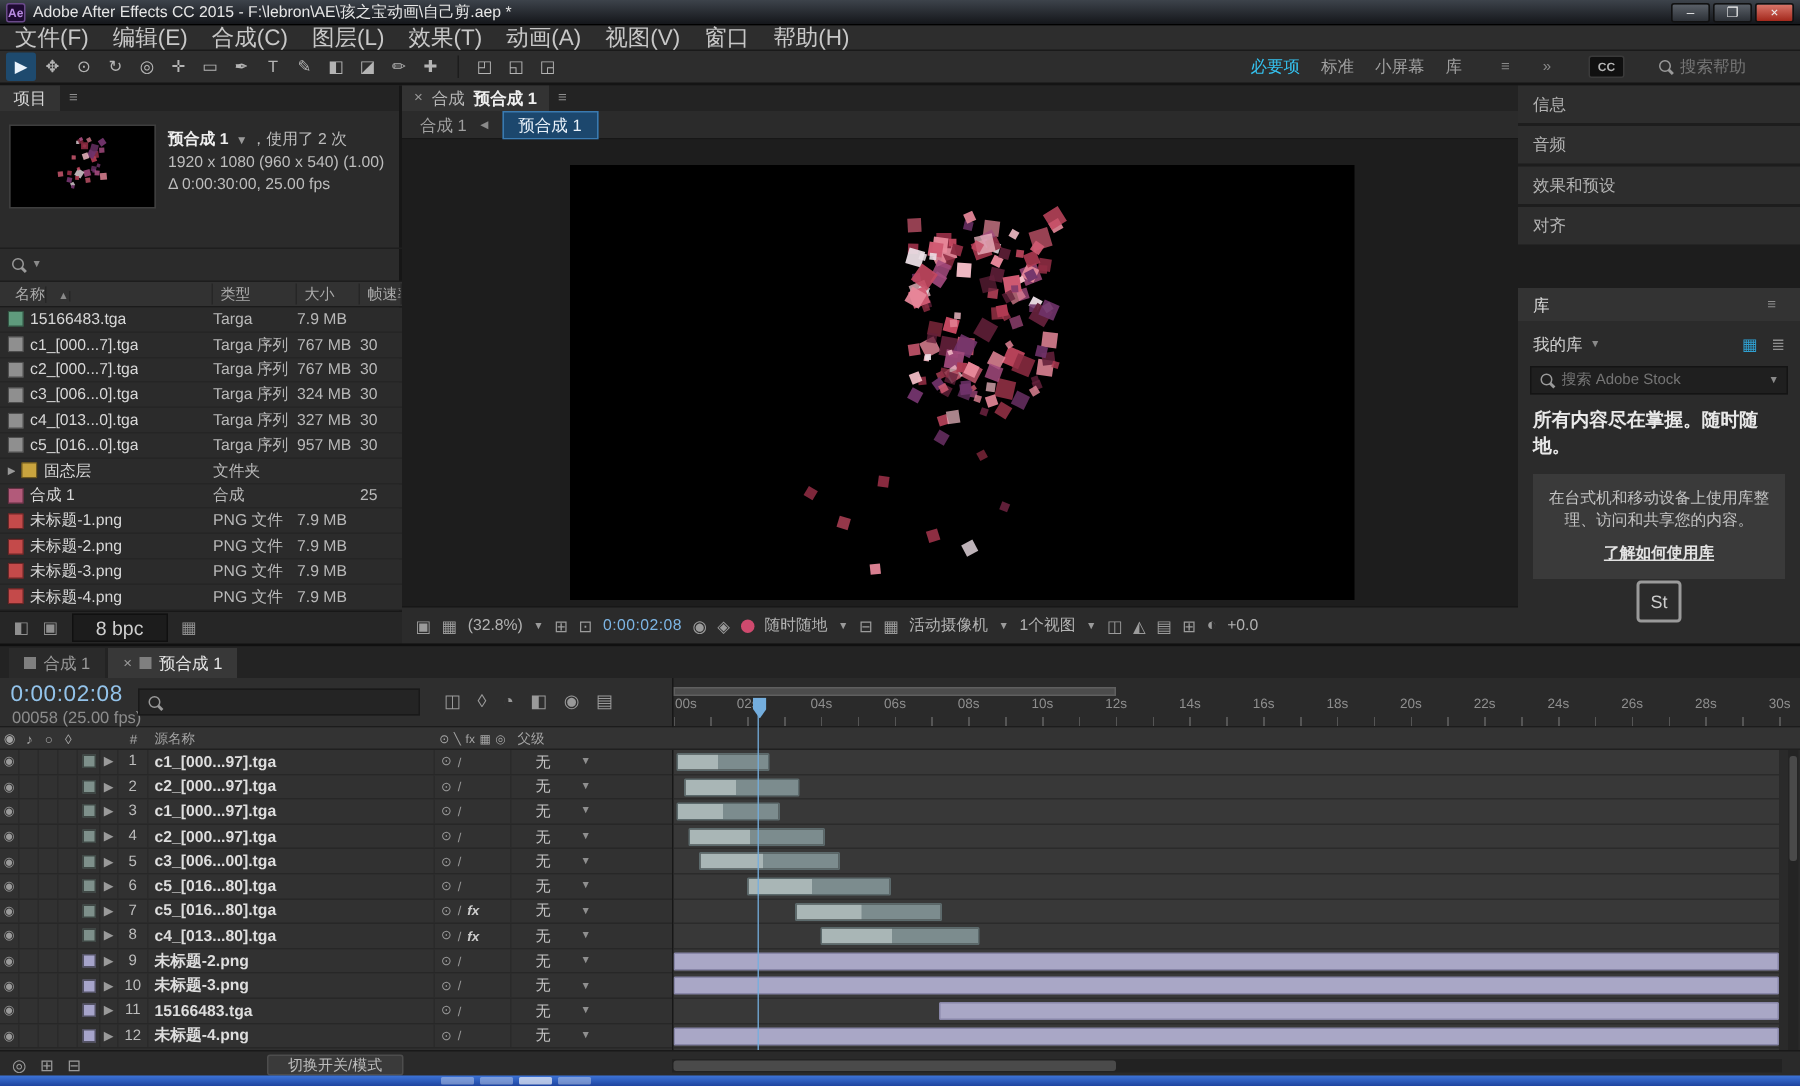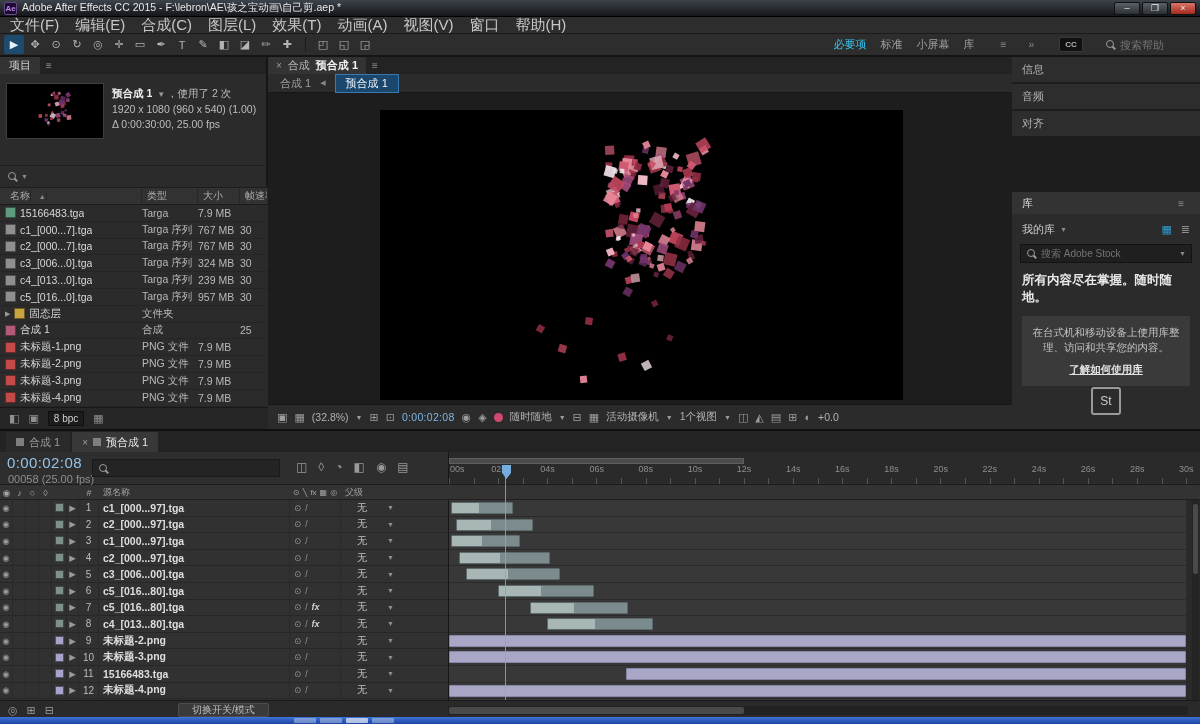--- a/index.html
+++ b/index.html
@@ -51,21 +51,21 @@
 #project-thead{position:absolute;top:131px;left:0;width:268px;height:17px;background:#323232;border-bottom:1px solid #1b1b1b;display:grid;grid-template-columns:142px 56px 42px 28px;align-items:center;font-size:10px;color:#ababab;}
 #project-thead span{padding-left:5px;border-right:1px solid #262626;overflow:hidden;white-space:nowrap;}
 #project-rows{position:absolute;top:148px;left:0;width:268px;height:202px;overflow:hidden;}
 .prow{display:grid;grid-template-columns:142px 56px 42px 28px;height:16.8px;align-items:center;border-bottom:1px solid #252525;background:#2b2b2b;font-size:10.5px;color:#b9b9b9;}
 .prow .ncell{display:flex;align-items:center;gap:4px;padding-left:5px;color:#d8d8d8;white-space:nowrap;overflow:hidden;}
 .pficon{width:11px;height:11px;flex:none;border:1px solid rgba(0,0,0,.45);border-radius:1px;}
 .prow span{overflow:hidden;white-space:nowrap;}
 .twirl{color:#999;font-size:7px;}
 #project-bottom{position:absolute;left:0;top:350px;width:268px;height:22px;background:#262626;border-top:1px solid #181818;display:flex;align-items:center;gap:9px;padding:0 9px;font-size:10px;color:#a5a5a5;}
 .pb-icon{font-size:11px;color:#8f8f8f;}
-#bpc{background:#1c1c1c;border:1px solid #101010;padding:1px 5px;font-size:10px;color:#cfcfcf;}
+#bpc{background:#1c1c1c;border:1px solid #101010;padding:1px 15px;font-size:13px;color:#cfcfcf;}
 
 
 #viewer-panel{position:absolute;left:268px;top:57px;width:744px;height:372px;background:#1d1d1d;}
 #viewer-header{position:absolute;top:0;left:0;width:744px;height:17px;background:#232323;display:flex;align-items:center;}
 #viewer-header .vh-tab{background:#333;height:17px;display:flex;align-items:center;gap:6px;padding:0 8px;}
 .xicon{color:#9a9a9a;font-size:10px;}
 .vh-kind{color:#b5b5b5;}
 .vh-name{color:#f0f0f0;font-weight:bold;}
 #viewer-tabs{position:absolute;top:17px;left:0;width:744px;height:19px;background:#2b2b2b;border-bottom:1px solid #171717;display:flex;align-items:center;padding-left:12px;gap:9px;font-size:11px;color:#9f9f9f;}
 .vtab-active{background:#1c476d;border:1px solid #3a7ab0;padding:1px 10px;color:#eaf2fa;}
@@ -312,21 +312,21 @@
         <span>Targa 序列</span>
         <span>324 MB</span>
         <span>30</span>
       </div>
       <div class="prow">
         <span class="ncell">
           <span class="pficon" style="background: rgb(143, 143, 143);"></span>
           <span>c4_[013...0].tga</span>
         </span>
         <span>Targa 序列</span>
-        <span>239 MB</span>
+        <span>327 MB</span>
         <span>30</span>
       </div>
       <div class="prow">
         <span class="ncell">
           <span class="pficon" style="background: rgb(143, 143, 143);"></span>
           <span>c5_[016...0].tga</span>
         </span>
         <span>Targa 序列</span>
         <span>957 MB</span>
         <span>30</span>
@@ -570,20 +570,21 @@
     <span class="vbi">⊞</span>
     <span class="vbi">◐</span>
     <span>+0.0</span>
   </div>
 </div>
 
 <div id="right-panel">
   <div id="rp-stack">
       <div class="rp-header">信息</div>
       <div class="rp-header">音频</div>
+      <div class="rp-header">效果和预设</div>
       <div class="rp-header">对齐</div>
     </div>
   <div id="library">
     <div id="library-header">
       <span>库</span>
       <span class="pmenu">≡</span>
     </div>
     <div id="mylib-row">
       <span>我的库</span>
       <span class="caret">▼</span>

